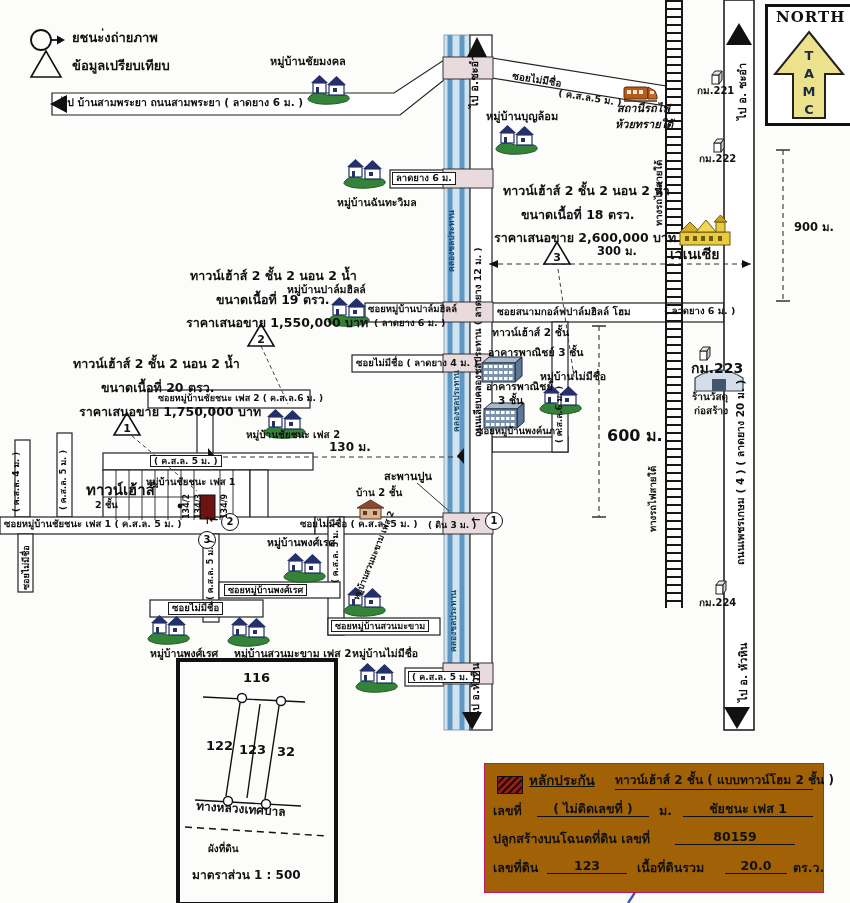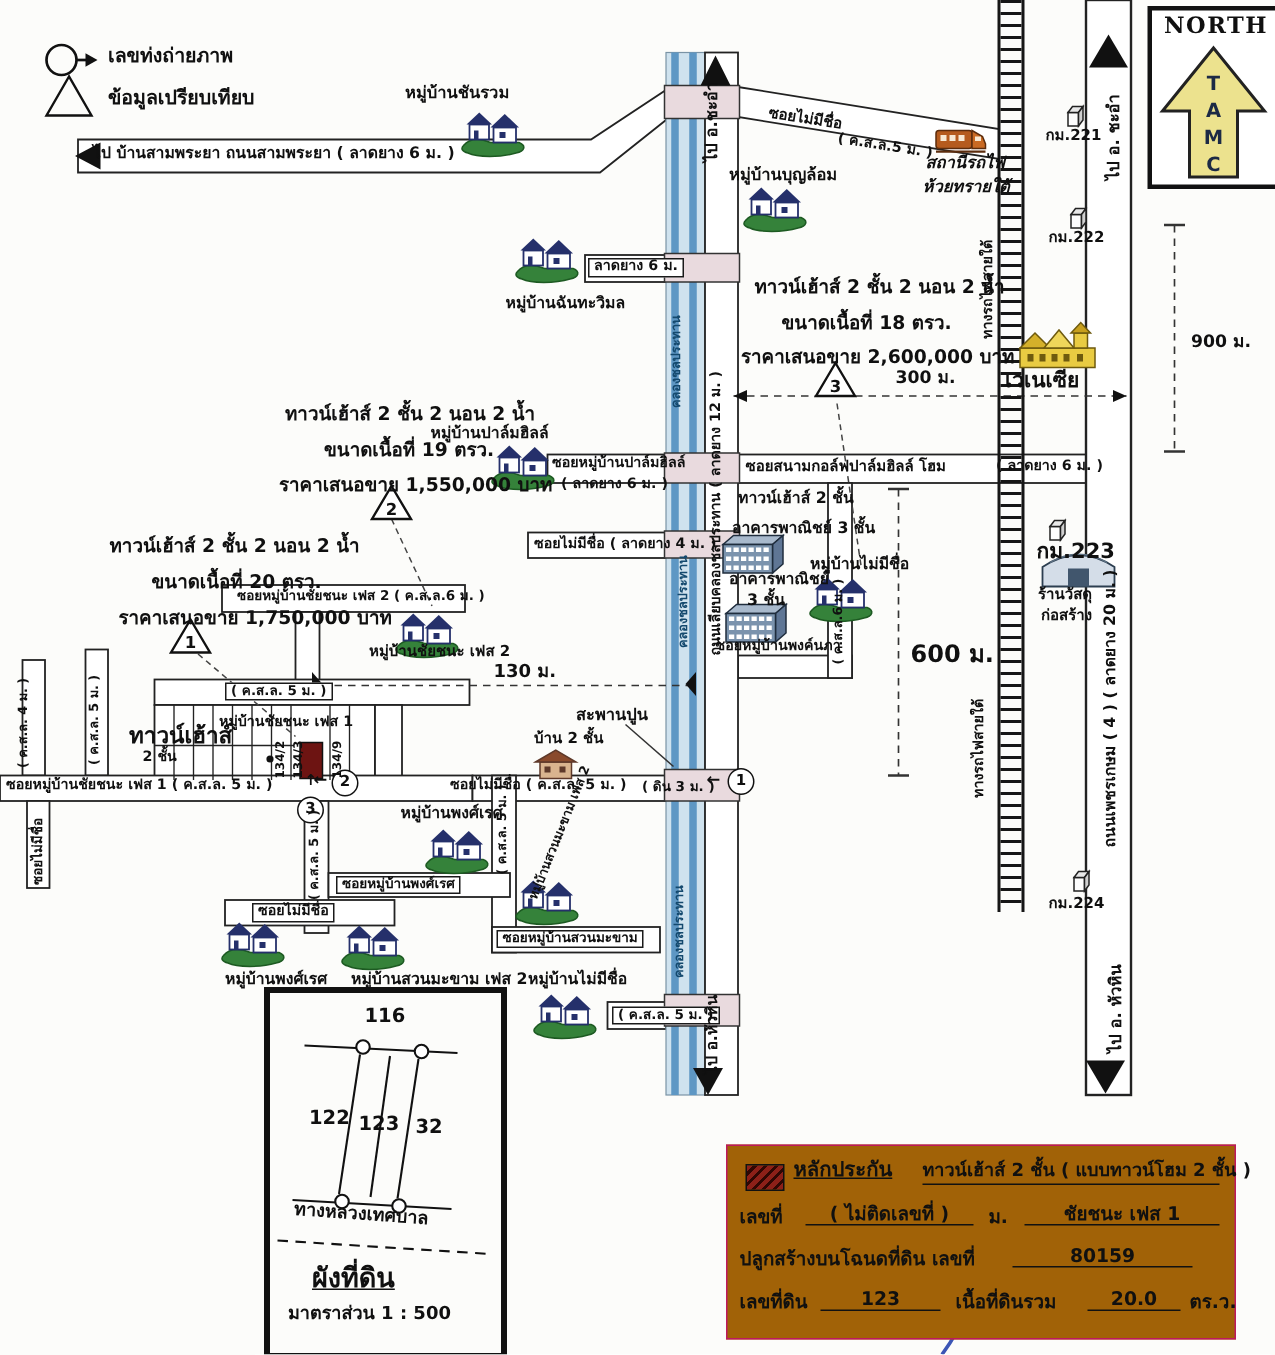--- a/index.html
+++ b/index.html
@@ -203,21 +203,21 @@
     <path d="M646,872 C640,884 636,892 628,903" stroke="#3c55b5" stroke-width="2.4" fill="none"></path>
   </svg>
 
   <div class="rail"></div>
 
   <svg class="icon" style="left:28px;top:26px" width="40" height="28">
     <circle cx="13" cy="14" r="10" fill="none" stroke="#111" stroke-width="1.8"></circle>
     <line x1="23" y1="14" x2="30" y2="14" stroke="#111" stroke-width="1.8"></line>
     <polygon points="29,9.5 37,14 29,18.5" fill="#111"></polygon>
   </svg>
-  <div class="lbl" style="left:72px;top:31px;font-size:13px">เลขท่งถ่ายภาพ</div>
+  <div class="lbl" style="left:72px;top:31px;font-size:13px">ยชนะ่งถ่ายภาพ</div>
   <svg class="icon" style="left:28px;top:48px" width="36" height="32">
     <polygon points="18,3 3,29 33,29" fill="none" stroke="#111" stroke-width="1.6"></polygon>
   </svg>
   <div class="lbl" style="left:72px;top:59px;font-size:13px">ข้อมูลเปรียบเทียบ</div>
 
   <div class="northbox">
     <div class="lbl" style="left:8px;top:2px;font-family:'DejaVu Serif',serif;font-size:15px;letter-spacing:1px">NORTH</div>
     <svg style="position:absolute;left:0;top:21px" width="82" height="94">
       <polygon points="41,4 75,46 57,46 57,90 25,90 25,46 7,46" fill="#ece28e" stroke="#222" stroke-width="2"></polygon>
       <g font-family="'DejaVu Sans',sans-serif" font-size="13" font-weight="bold" fill="#1c2a45" text-anchor="middle">
@@ -306,21 +306,21 @@
     <text x="16" y="22" text-anchor="middle" font-size="11" font-weight="bold" fill="#111">3</text>
   </svg>
   <div class="circ" style="left:485px;top:512px">1</div>
   <div class="circ" style="left:221px;top:513px">2</div>
   <div class="circ" style="left:198px;top:531px">3</div>
   <div class="lbl" style="left:471px;top:514px;font-size:11px">←</div>
   <div class="lbl" style="left:209px;top:514px;font-size:11px">←</div>
   <div class="lbl" style="left:203px;top:515px;font-size:10px">↑</div>
 
   <div class="lbl" style="left:62px;top:97px;font-size:10.5px">ไป บ้านสามพระยา ถนนสามพระยา ( ลาดยาง 6 ม. )</div>
-  <div class="lbl" style="left:270px;top:56px">หมู่บ้านชันรวม</div>
+  <div class="lbl" style="left:270px;top:56px">หมู่บ้านชัยมงคล</div>
   <div class="lbl v" style="left:469px;top:108px">ไป อ.ชะอำ</div>
   <div class="lbl" style="left:512px;top:74px;font-size:10px;transform:rotate(9deg)">ซอยไม่มีชื่อ</div>
   <div class="lbl" style="left:558px;top:93px;font-size:9.5px;transform:rotate(9deg)">( ค.ส.ล.5 ม. )</div>
   <div class="lbl it" style="left:617px;top:103px">สถานีรถไฟ</div>
   <div class="lbl it" style="left:615px;top:119px">ห้วยทรายใต้</div>
   <div class="lbl" style="left:486px;top:111px">หมู่บ้านบุญล้อม</div>
   <div class="lbl" style="left:697px;top:85px;font-size:10px">กม.221</div>
   <div class="lbl" style="left:699px;top:153px;font-size:10px">กม.222</div>
   <div class="lbl" style="left:691px;top:361px;font-size:14px">กม.223</div>
   <div class="lbl" style="left:699px;top:597px;font-size:10px">กม.224</div>
@@ -396,21 +396,21 @@
   <div class="lbl" style="left:694px;top:405px;font-size:10px">ก่อสร้าง</div>
   <div class="lbl v" style="left:735px;top:565px;font-size:10.5px">ถนนเพชรเกษม ( 4 )    ( ลาดยาง 20 ม. )</div>
   <div class="lbl v" style="left:738px;top:702px">ไป อ. หัวหิน</div>
 
   <div class="lpbox"></div>
   <div class="lbl" style="left:243px;top:671px;font-size:13px">116</div>
   <div class="lbl" style="left:206px;top:739px;font-size:13px">122</div>
   <div class="lbl" style="left:239px;top:743px;font-size:13px">123</div>
   <div class="lbl" style="left:277px;top:745px;font-size:13px">32</div>
   <div class="lbl" style="left:196px;top:803px;font-size:12px;transform:rotate(4deg)">ทางหลวงเทศบาล</div>
-  <div class="lbl" style="left:208px;top:843px;font-size:18px;text-decoration:underline">ผังที่ดิน</div>
+  <div class="lbl" style="left:208px;top:843px;font-size:10px;">ผังที่ดิน</div>
   <div class="lbl" style="left:192px;top:869px;font-size:12px">มาตราส่วน 1 : 500</div>
 
   <div class="tbl">
     <span class="swatch"></span>
     <div class="lbl" style="left:44px;top:9px;font-size:13.5px;text-decoration:underline">หลักประกัน</div>
     <div class="lbl" style="left:130px;top:10px;width:198px;font-size:12px;border-bottom:1.3px solid #111;padding-bottom:2px">ทาวน์เฮ้าส์ 2 ชั้น ( แบบทาวน์โฮม 2 ชั้น )</div>
     <div class="lbl" style="left:8px;top:40px">เลขที่</div>
     <div class="lbl ul" style="left:52px;top:38px;width:112px">( ไม่ติดเลขที่ )</div>
     <div class="lbl" style="left:174px;top:40px">ม.</div>
     <div class="lbl ul" style="left:198px;top:38px;width:130px">ชัยชนะ เฟส 1</div>

